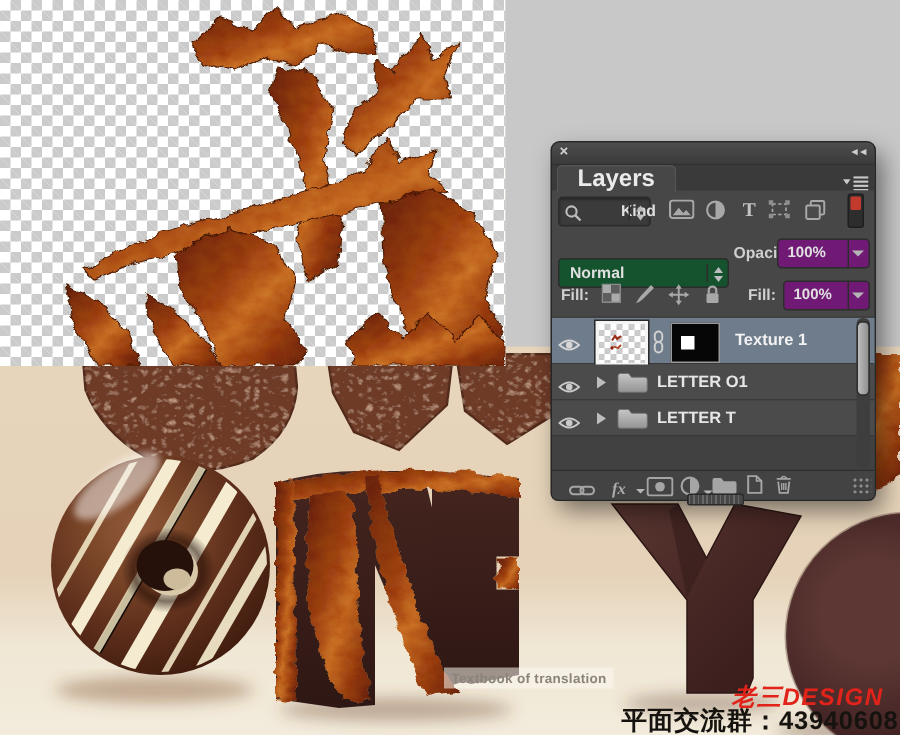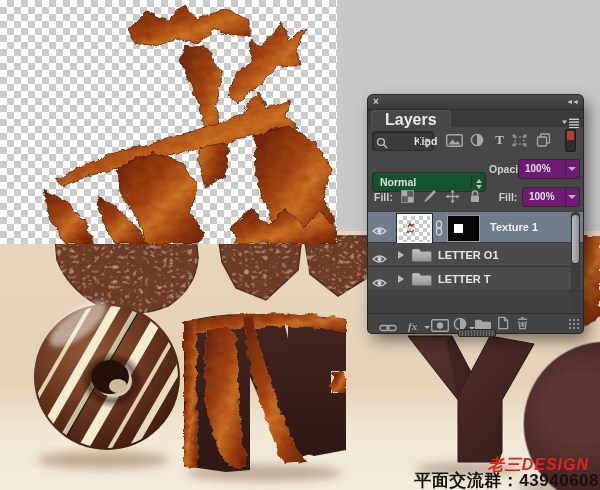--- a/index.html
+++ b/index.html
@@ -232,20 +232,21 @@
       <path d="M186 44 L208 50 L222 74 L216 108 L228 148 L224 178 L206 186 L198 158 L204 122 L192 86 L180 62 Z"></path>
       <path d="M55 180 L100 158 L150 143 L205 128 L243 113 L258 92 L266 108 L292 100 L287 118 L300 128 L272 133 L236 140 L185 152 L130 165 L88 176 L62 186 Z"></path>
       <path d="M44 190 L66 200 L84 222 L94 244 L66 244 L50 218 Z"></path>
       <path d="M96 196 L120 210 L140 232 L148 244 L116 244 L102 220 Z"></path>
       <path d="M118 168 L152 152 L182 162 L196 186 L190 214 L204 232 L198 244 L148 244 L134 214 L120 192 Z"></path>
       <path d="M255 136 L288 126 L316 142 L332 170 L322 198 L336 222 L324 244 L282 244 L268 212 L256 176 Z"></path>
       <path d="M232 226 L252 208 L268 226 L286 208 L304 228 L320 210 L338 232 L336 244 L236 244 Z"></path>
     </g>
   </svg>
 
+  <div id="caption"><span>Textbook of translation</span></div>
   <div id="brand">老三DESIGN</div>
   <div id="community">平面交流群：43940608</div>
 
   <div id="panel">
 
     <div class="p-topbar">
       <span class="p-close">×</span>
       <span class="p-collapse">◄◄</span>
     </div>
 

